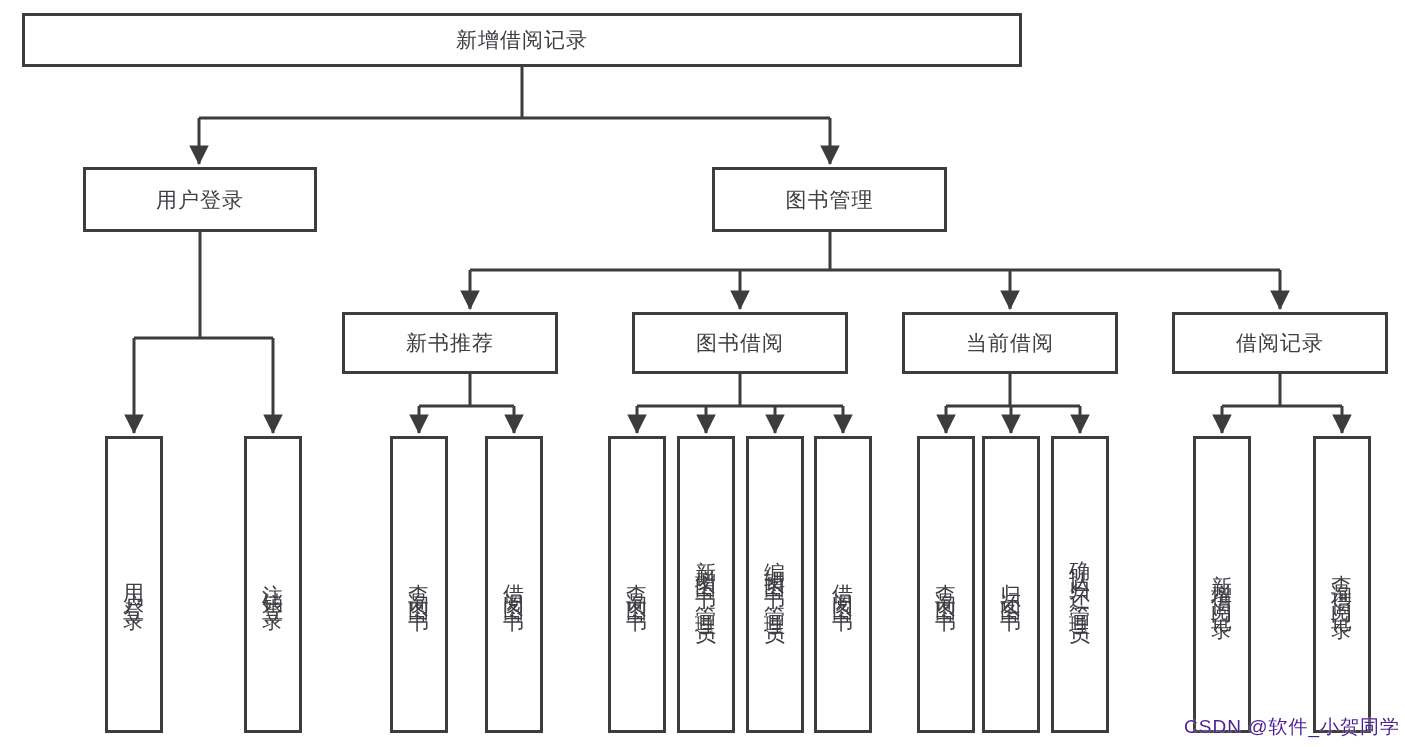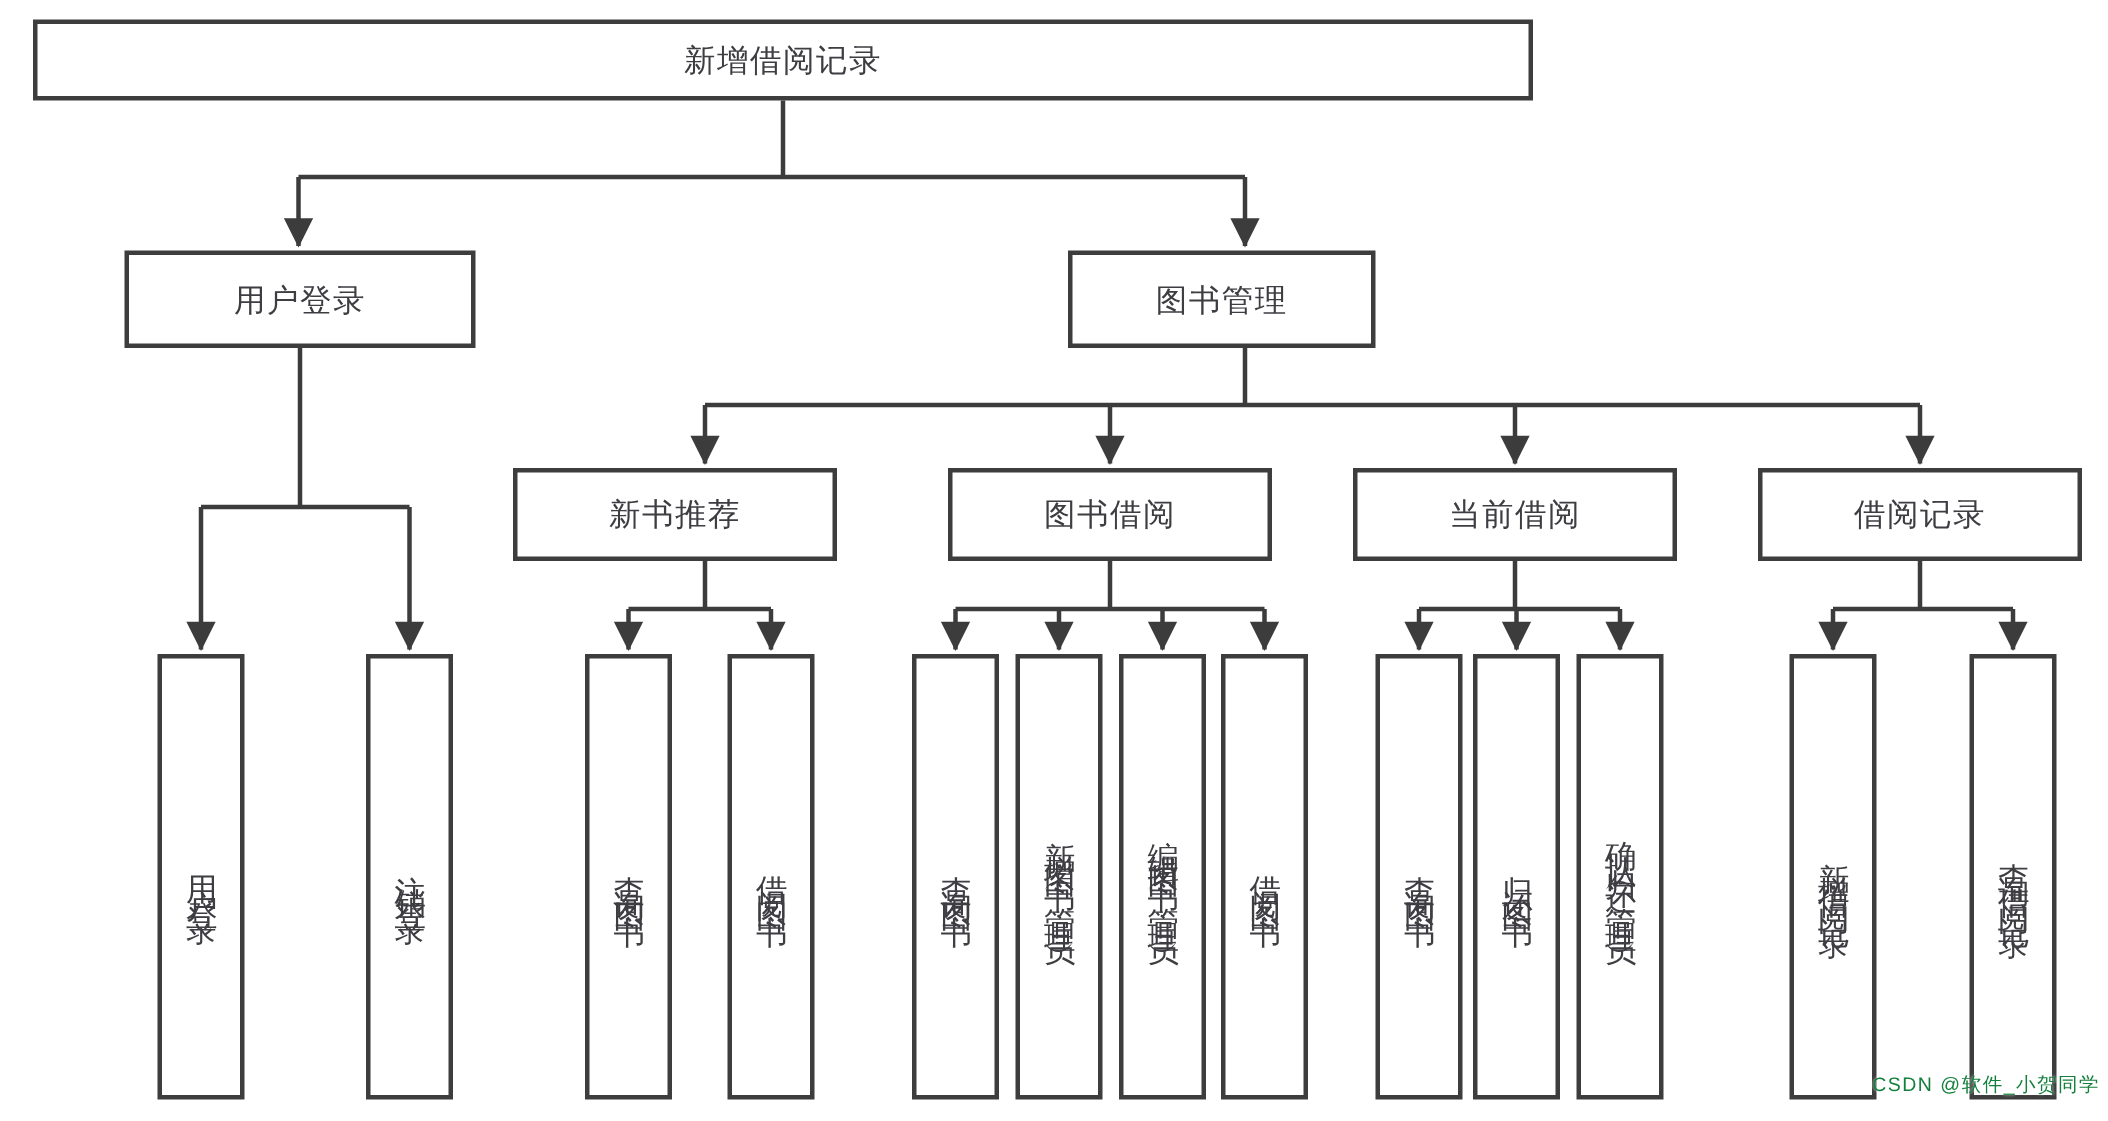--- a/index.html
+++ b/index.html
@@ -34,22 +34,22 @@
     writing-mode:vertical-rl;
     text-orientation:mixed;
     font-size:21px;color:#3d3d42;
     letter-spacing:9px;
     line-height:1;
     white-space:nowrap;
   }
   .watermark{
     position:absolute;
     right:5px;top:714px;
-    font-size:13px;
-    color:#15803d;
+    font-size:19px;
+    color:#4c1d95;
     letter-spacing:1px;
     text-shadow:0 0 2px rgba(255,255,255,.9);
   }
 </style>
 </head>
 <body>
 
 <div id="stage">
 
   <svg id="wires" viewBox="0 0 1405 747" xmlns="http://www.w3.org/2000/svg">
@@ -107,21 +107,21 @@
     </g>
   </svg>
 
   <div class="hbox" style="left:22px;top:13px;width:1000px;height:54px;">
     <span>新增借阅记录</span>
   </div>
 
   <div class="hbox" style="left:83px;top:167px;width:234px;height:65px;">
     <span>用户登录</span>
   </div>
-  <div class="hbox" style="left:712px;top:167px;width:205px;height:65px;">
+  <div class="hbox" style="left:712px;top:167px;width:235px;height:65px;">
     <span>图书管理</span>
   </div>
 
   <div class="hbox" style="left:342px;top:312px;width:216px;height:62px;">
     <span>新书推荐</span>
   </div>
   <div class="hbox" style="left:632px;top:312px;width:216px;height:62px;">
     <span>图书借阅</span>
   </div>
   <div class="hbox" style="left:902px;top:312px;width:216px;height:62px;">

